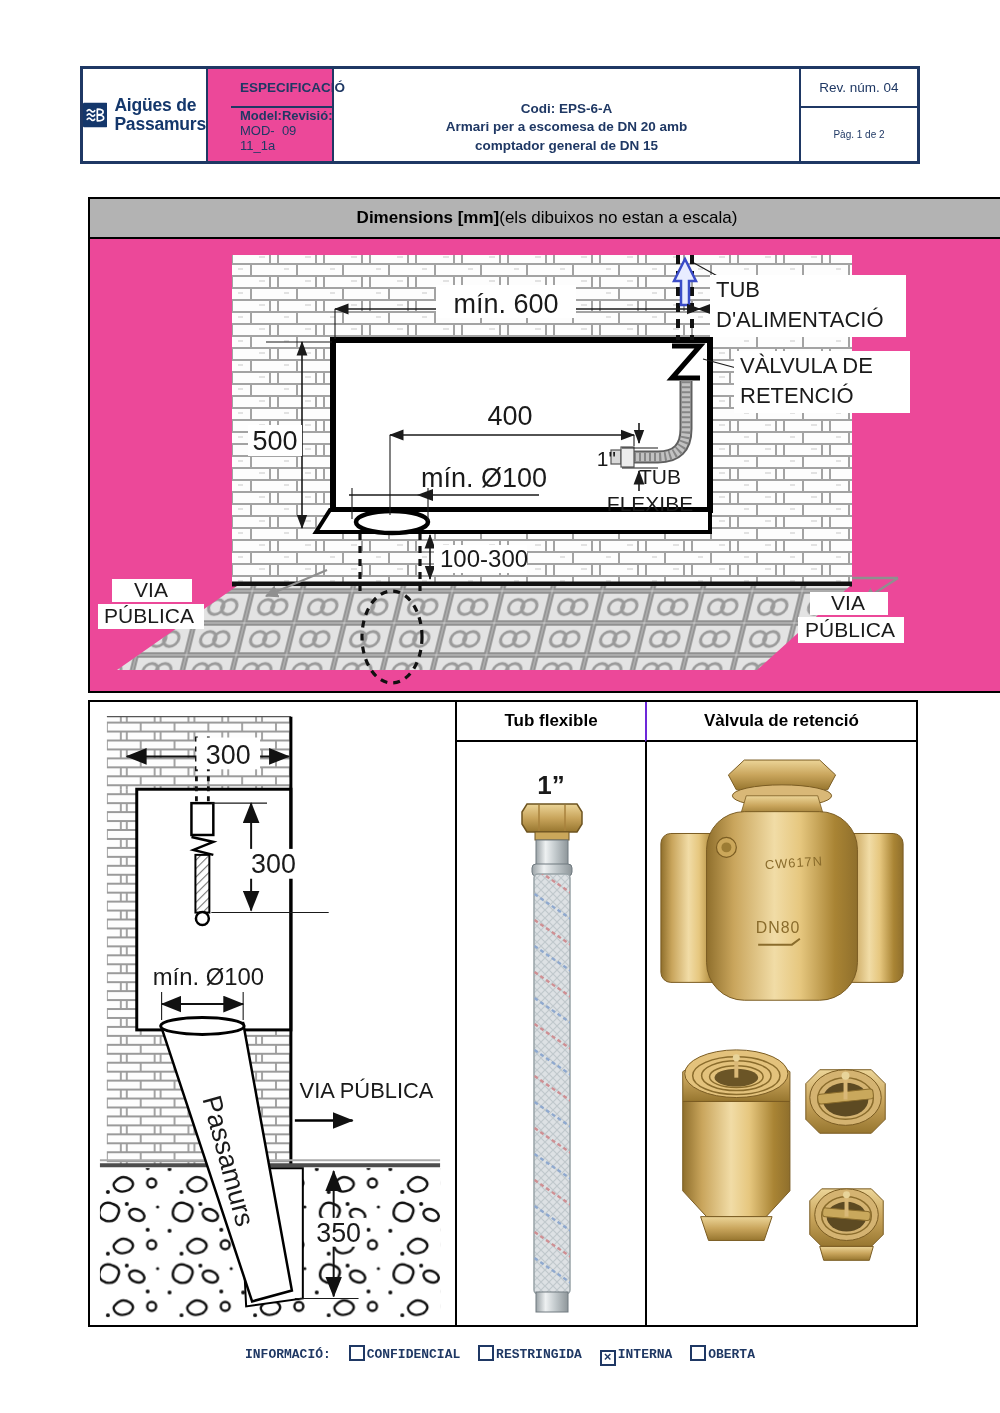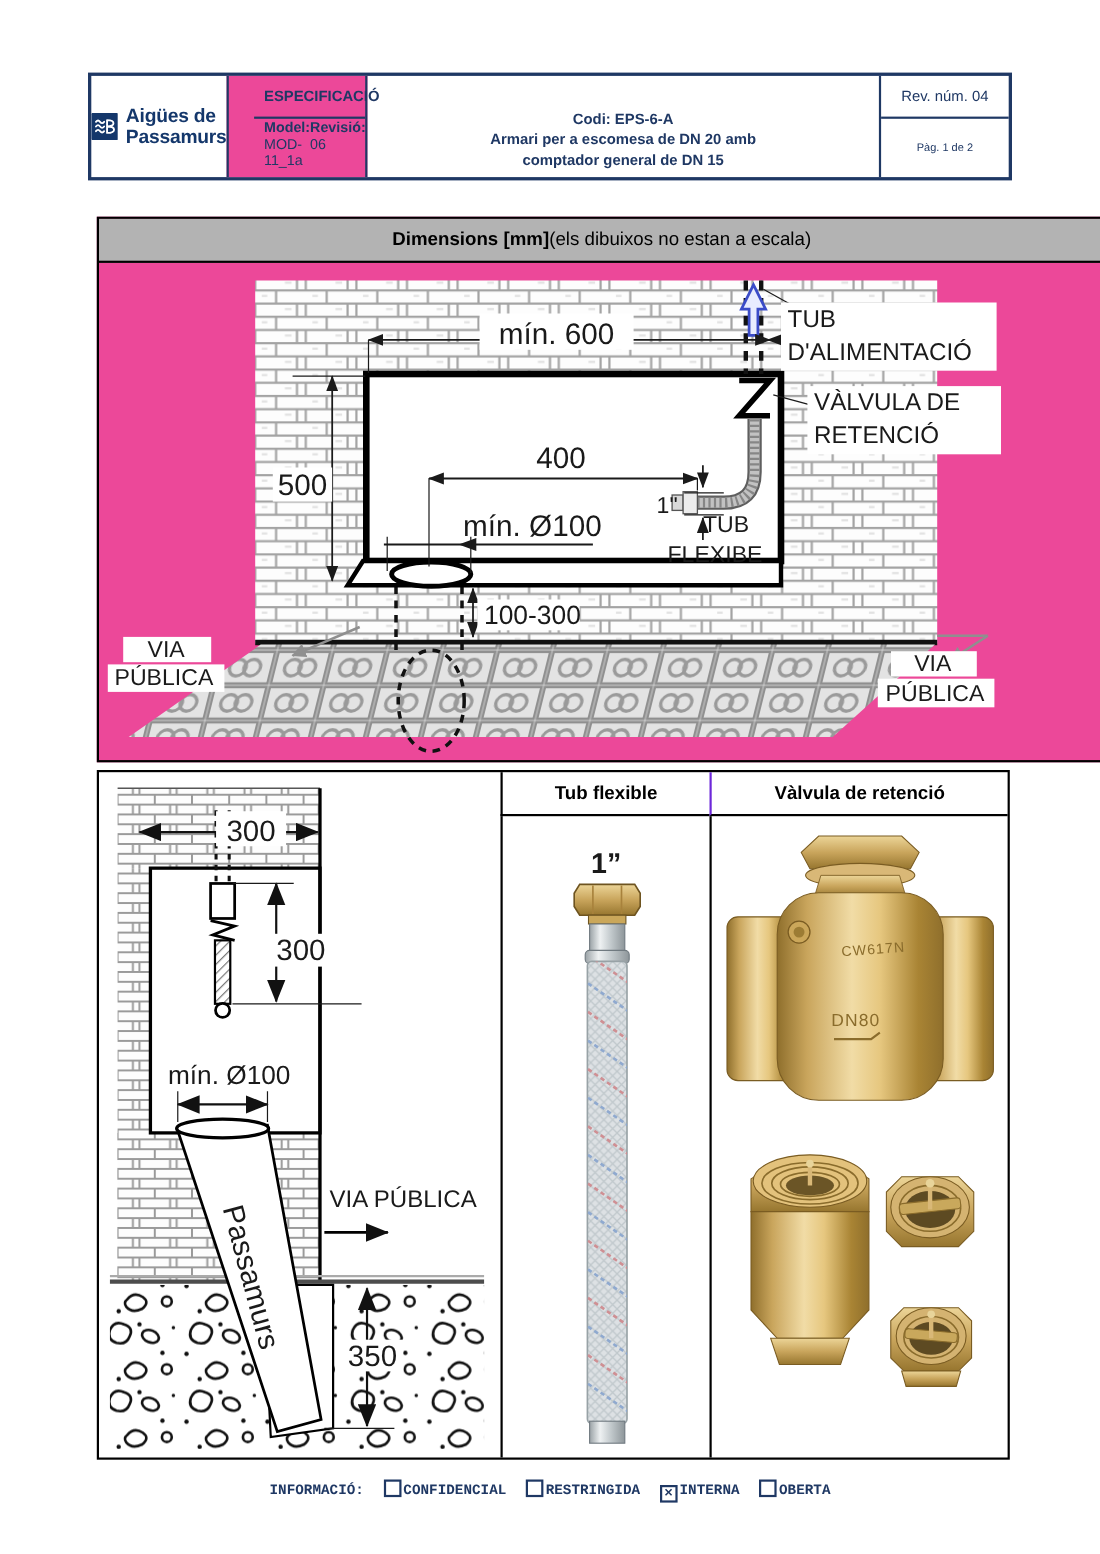--- a/index.html
+++ b/index.html
@@ -152,21 +152,21 @@
       </svg>
       <div class="brand">
         <div>Aigües de</div>
         <div>Passamurs</div>
       </div>
     </div>
     <div class="hdr-spec">
       <div class="spec-top">ESPECIFICACIÓ</div>
       <div class="spec-rows">
         <div><span class="b">Model:</span><span> MOD-11_1a</span></div>
-        <div><span class="b">Revisió:</span><span> 06</span></div>
+        <div><span class="b">Revisió:</span><span> 09</span></div>
       </div>
     </div>
     <div class="hdr-doc">
       <div>Codi: EPS-6-A</div>
       <div>Armari per a escomesa de DN 20 amb</div>
       <div>comptador general de DN 15</div>
     </div>
     <div class="hdr-meta">
       <div class="meta-top">Rev. núm. 04</div>
       <div class="meta-bot">Pàg. 1 de 2</div>

